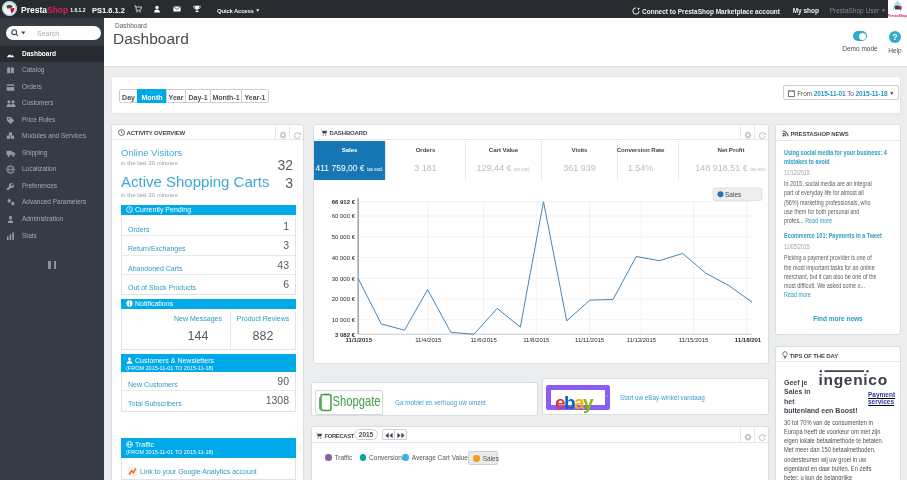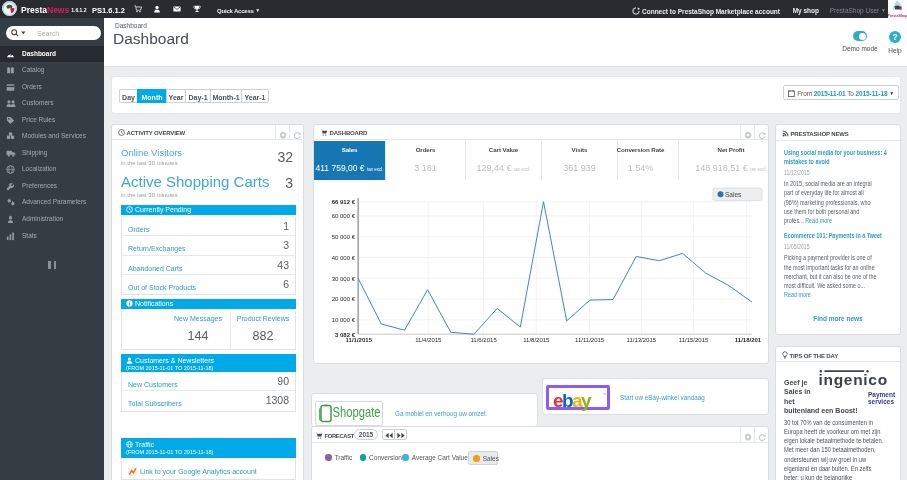--- a/index.html
+++ b/index.html
@@ -87,21 +87,21 @@
             <circle cx="5" cy="5" r="1.7" fill="#fff"></circle>
           </svg></span><span class="ti"><svg width="8" height="8" viewBox="0 0 10 10">
             <path d="M8.5 4 A3.6 3.6 0 1 0 8.9 6.3" fill="none" stroke="#c3c8cc" stroke-width="1.3"></path>
             <path d="M9.6 1.7 L9.6 4.8 L6.5 4.4Z" fill="#c3c8cc"></path>
           </svg></span></span>
     </div>
   <div style="position:absolute;left:9px;top:22px;width:175px;">
     <div style="position:relative;">
       <div style="color:#41a7d8;font-size:9.5px;">Online Visitors</div>
       <div style="color:#9aa0a5;font-size:6px;margin-top:2.5px;">in the last 30 minutes</div>
-      <div style="position:absolute;right:3px;top:2px;font-size:14px;color:#565b61;">32</div>
+      <div style="position:absolute;right:3px;top:10px;font-size:14px;color:#565b61;">32</div>
     </div>
     <div style="position:relative;margin-top:6.5px;">
       <div style="color:#41a7d8;font-size:15px;">Active Shopping Carts</div>
       <div style="color:#9aa0a5;font-size:6px;margin-top:2.5px;">in the last 30 minutes</div>
       <div style="position:absolute;right:3px;top:2px;font-size:14px;color:#565b61;">3</div>
     </div>
   </div>
   <div class="bluehead" style="top:80px;"><svg width="7" height="7" viewBox="0 0 10 10" style="vertical-align:-1px;margin-right:2px">
         <circle cx="5" cy="5" r="4.2" fill="none" stroke="#fff" stroke-width="1.1"></circle>
         <path d="M5 2.6 V5.2 L6.8 6.3" fill="none" stroke="#fff" stroke-width="1"></path>
@@ -241,33 +241,33 @@
       <text x="275.6" y="161.5">11/11/2015</text>
       <text x="327.3" y="161.5">11/13/2015</text>
       <text x="379.6" y="161.5">11/15/2015</text>
       <text x="434" y="161.5" font-weight="bold">11/18/201</text>
     </g>
     <rect x="399" y="8" width="49" height="12.5" rx="2" fill="#eceeef" stroke="#d5d8db" stroke-width="0.7"></rect>
       <circle cx="406.5" cy="14.2" r="3" fill="#1f77b4"></circle>
     <text x="411" y="16.7" font-size="6.5" fill="#444" font-family="Liberation Sans">Sales</text>
   </svg>
 </div>
-<div class="panel" style="left:311px; top:393px; width:227px; height:34px;">
+<div class="panel" style="left:311px; top:382px; width:227px; height:34px;">
   <div style="position:absolute;left:2.5px;top:7px;width:68px;height:25px;border:1px solid #d5d8db;border-radius:2px;background:#fff;">
   <svg width="66" height="23" viewBox="0 0 66 23">
         <rect x="5" y="3.5" width="10" height="16" rx="2" fill="none" stroke="#3f9e46" stroke-width="1.5"></rect>
         <rect x="8" y="2.8" width="4.5" height="1.4" fill="#3f9e46"></rect>
         <path d="M4.5 6 L3.2 6.5 L3.2 18 L4.5 19Z" fill="#3f9e46"></path>
         <text x="16.5" y="14.5" font-size="15" textLength="48" lengthAdjust="spacingAndGlyphs" fill="#3f9e46" font-family="Liberation Sans">Shopgate</text>
       </svg>
   </div>
   <div style="position:absolute;left:83px;top:15.5px;font-size:7px;color:#3a9fd0;transform:scale(0.9,1);transform-origin:0 0;white-space:nowrap;">Ga mobiel en verhoog uw omzet</div>
 </div>
 <div class="panel" style="left:542px; top:377.5px; width:227px; height:37.5px;">
-  <div style="position:absolute;left:3px;top:6.5px;width:64px;height:25px;border:3px solid #8b5cf6;border-radius:2px;background:#fff;">
+  <div style="position:absolute;left:3px;top:6.5px;width:64px;height:25px;border:5px solid #8b5cf6;border-radius:2px;background:#fff;">
     <svg width="62" height="23" viewBox="0 0 62 23">
         <text x="4" y="19" font-family="Liberation Sans" font-weight="bold" font-size="19" letter-spacing="-1.6"><tspan fill="#e53238">e</tspan><tspan fill="#0064d2">b</tspan><tspan fill="#f5af02">a</tspan><tspan fill="#86b817">y</tspan></text>
         <text x="53" y="8" font-size="4.5" fill="#aaa">™</text>
       </svg>
   </div>
   <div style="position:absolute;left:77px;top:15.5px;font-size:7px;color:#3a9fd0;transform:scale(0.9,1);transform-origin:0 0;white-space:nowrap;">Start uw eBay-winkel vandaag</div>
 </div>
 <div class="panel" style="left:311px; top:426px; width:458px; height:60px; border-bottom:none;">
   <div class="phead">
       <span class="ht" style="left:3px;font-size:5.8px;letter-spacing:-0.3px;"><svg width="8" height="7" viewBox="0 0 10 10">
@@ -335,21 +335,21 @@
 </div>
 <div class="panel" style="left:775px; top:345.5px; width:126px; height:135px; border-bottom:none;">
   <div class="phead">
       <span class="ht"><svg width="6" height="8" viewBox="0 0 8 10">
           <path d="M4 0.5 A3 3 0 0 1 5.5 6 L5.5 7 L2.5 7 L2.5 6 A3 3 0 0 1 4 0.5Z" fill="none" stroke="#414750" stroke-width="1"></path>
           <line x1="2.8" y1="8.2" x2="5.2" y2="8.2" stroke="#414750" stroke-width="0.9"></line>
           <line x1="3.2" y1="9.4" x2="4.8" y2="9.4" stroke="#414750" stroke-width="0.9"></line>
         </svg>Tips of the day</span>
     </div>
   <div style="position:absolute;left:8px;top:21.5px;width:110px;">
-    <div style="float:right;width:76px;text-align:right;">
+    <div style="float:right;width:76px;text-align:right;text-decoration:underline;">
       <svg width="78" height="20" viewBox="0 0 78 20" style="margin-right:-2px">
           <circle cx="2.8" cy="3.2" r="1.2" fill="#3d4149"></circle>
           <circle cx="49.5" cy="3.2" r="1.2" fill="#3d4149"></circle>
           <line x1="6.5" y1="3.2" x2="46" y2="3.2" stroke="#3d4149" stroke-width="1.8"></line>
           <text x="0.5" y="17" font-size="15.5" font-weight="bold" fill="#3d4149" font-family="Liberation Sans" letter-spacing="0.7">ingenico</text>
         </svg>
       <div style="font-size:6.5px;font-weight:bold;color:#31379b;line-height:6.8px;margin-top:0px;text-align:left;margin-left:50px;">Payment<br>services</div>
     </div>
     <div style="font-size:7px;font-weight:bold;color:#414750;line-height:9.3px;padding-top:10px;">Geef je Sales in het buitenland een Boost!</div>
   </div>
@@ -363,21 +363,21 @@
 .rm { color:#2d9cc0; }
 </style>
 <div id="topbar">
   <div id="logoav"><svg width="15" height="15" viewBox="0 0 15 15">
         <circle cx="7.5" cy="7.5" r="7.5" fill="#b5d8e0"></circle>
         <circle cx="7.5" cy="7.9" r="5.9" fill="#f7f5f2"></circle>
         <path d="M4.4 4.9 Q7.5 2.5 10.6 5.1 L9.9 7.5 L5.1 7.5Z" fill="#4a4a52"></path>
         <path d="M6.9 7.3 L9.4 6.4 L8.3 9.8Z" fill="#e8c96a"></path>
         <path d="M8.4 7.3 L12.4 6.9 Q12.6 10.8 9.2 12.2Z" fill="#c11352"></path>
       </svg></div>
-  <div id="brand">Presta<span class="pink">News</span><span class="ver">1.6.1.2</span></div>
+  <div id="brand">Presta<span class="pink">Shop</span><span class="ver">1.6.1.2</span></div>
   <div id="shopname">PS1.6.1.2</div>
   <svg class="tbico" style="left:134px" viewBox="0 0 10 10">
       <path d="M0.5 1 H2 L3 6.5 H8.2 L9.5 2.5 H2.6" fill="none" stroke="#fff" stroke-width="0.9"></path>
       <circle cx="3.8" cy="8.3" r="0.9" fill="#fff"></circle>
       <circle cx="7.5" cy="8.3" r="0.9" fill="#fff"></circle>
     </svg>
   <svg class="tbico" style="left:153px" viewBox="0 0 10 10">
       <circle cx="5" cy="3" r="2.1" fill="#fff"></circle>
       <path d="M1.5 9.5 Q1.5 5.6 5 5.6 Q8.5 5.6 8.5 9.5 Z" fill="#fff"></path>
     </svg>

